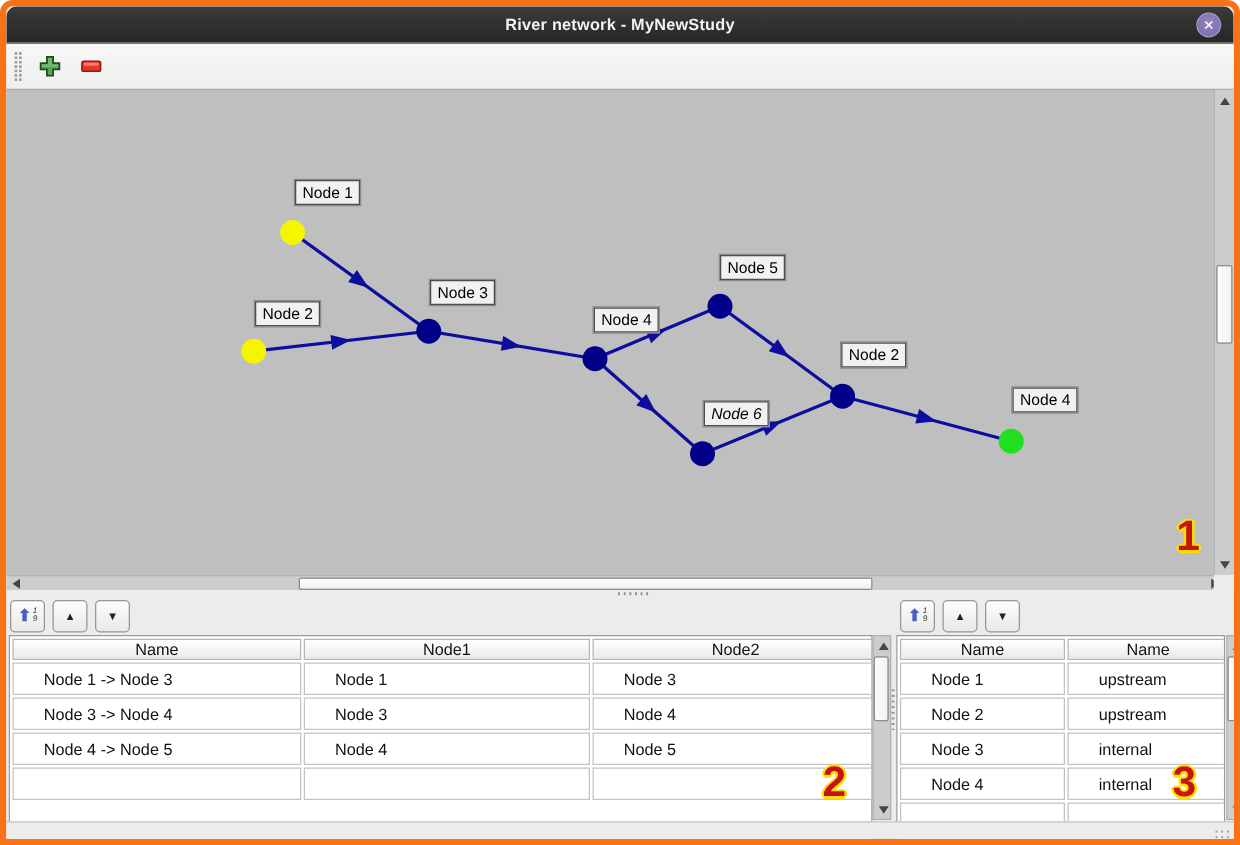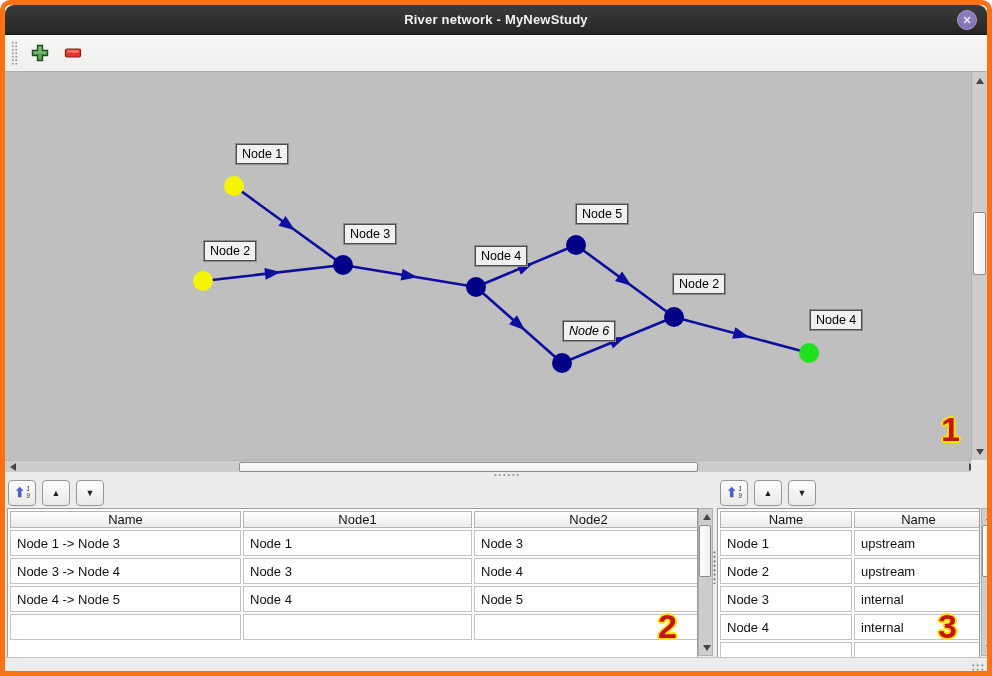--- a/index.html
+++ b/index.html
@@ -49,21 +49,21 @@
   .panel.rightp { left:712px; width:280px; }
   .ptoolbar { position:absolute; left:0; top:0; height:31px; display:flex; align-items:center; padding-left:3px; }
   .pbtn { width:28px; height:26px; margin-right:6px; border:1px solid #989692; border-radius:4px; background:linear-gradient(#fdfdfd,#e9e9e7); display:flex; align-items:center; justify-content:center; font-size:9px; color:#222; }
   .sorticon { display:flex; align-items:center; gap:1px; }
   .sorticon .arr { color:#4a5fc1; font-size:13px; font-weight:bold; line-height:1; }
   .sorticon .nums { display:flex; flex-direction:column; font-size:6.5px; line-height:1; color:#333; font-style:normal; }
 
   .grid { position:absolute; top:31px; height:192px; background:#fff; border:1px solid #9a9a9a; overflow:hidden; }
   .grid table { border-collapse:separate; border-spacing:2px; table-layout:fixed; }
   .grid th { background:linear-gradient(#ffffff,#eaeaea); border:1px solid #b5b5b5; font-weight:normal; font-size:13px; height:15px; text-align:center; color:#111; }
-  .grid td { background:#ffffff; border:1px solid #c3c3c3; font-size:13px; height:26px; padding-left:6px; color:#111; text-align:left; white-space:nowrap; overflow:hidden; }
+  .grid td { background:#ffffff; border:1px solid #c3c3c3; font-size:13px; height:26px; padding-left:24px; color:#111; text-align:left; white-space:nowrap; overflow:hidden; }
   .tb-vscroll { position:absolute; top:31px; width:15px; height:148px; background:#cdcdcd; border:1px solid #b0b0b0; }
 
   .divider-dots { position:absolute; left:707px; top:73px; width:5px; height:34px; background-image:radial-gradient(#8f8f8f 1px, transparent 1.1px); background-size:5px 4.5px; }
 
   
   .statusbar { position:relative; height:22px; background:#ececea; border-top:1px solid #c6c4c1; }
   .grip { position:absolute; right:3px; bottom:3px; width:13px; height:13px; background-image:radial-gradient(#9a9a9a 1px, transparent 1.1px); background-size:4.5px 4.5px; }
 </style>
 </head>
 <body>

